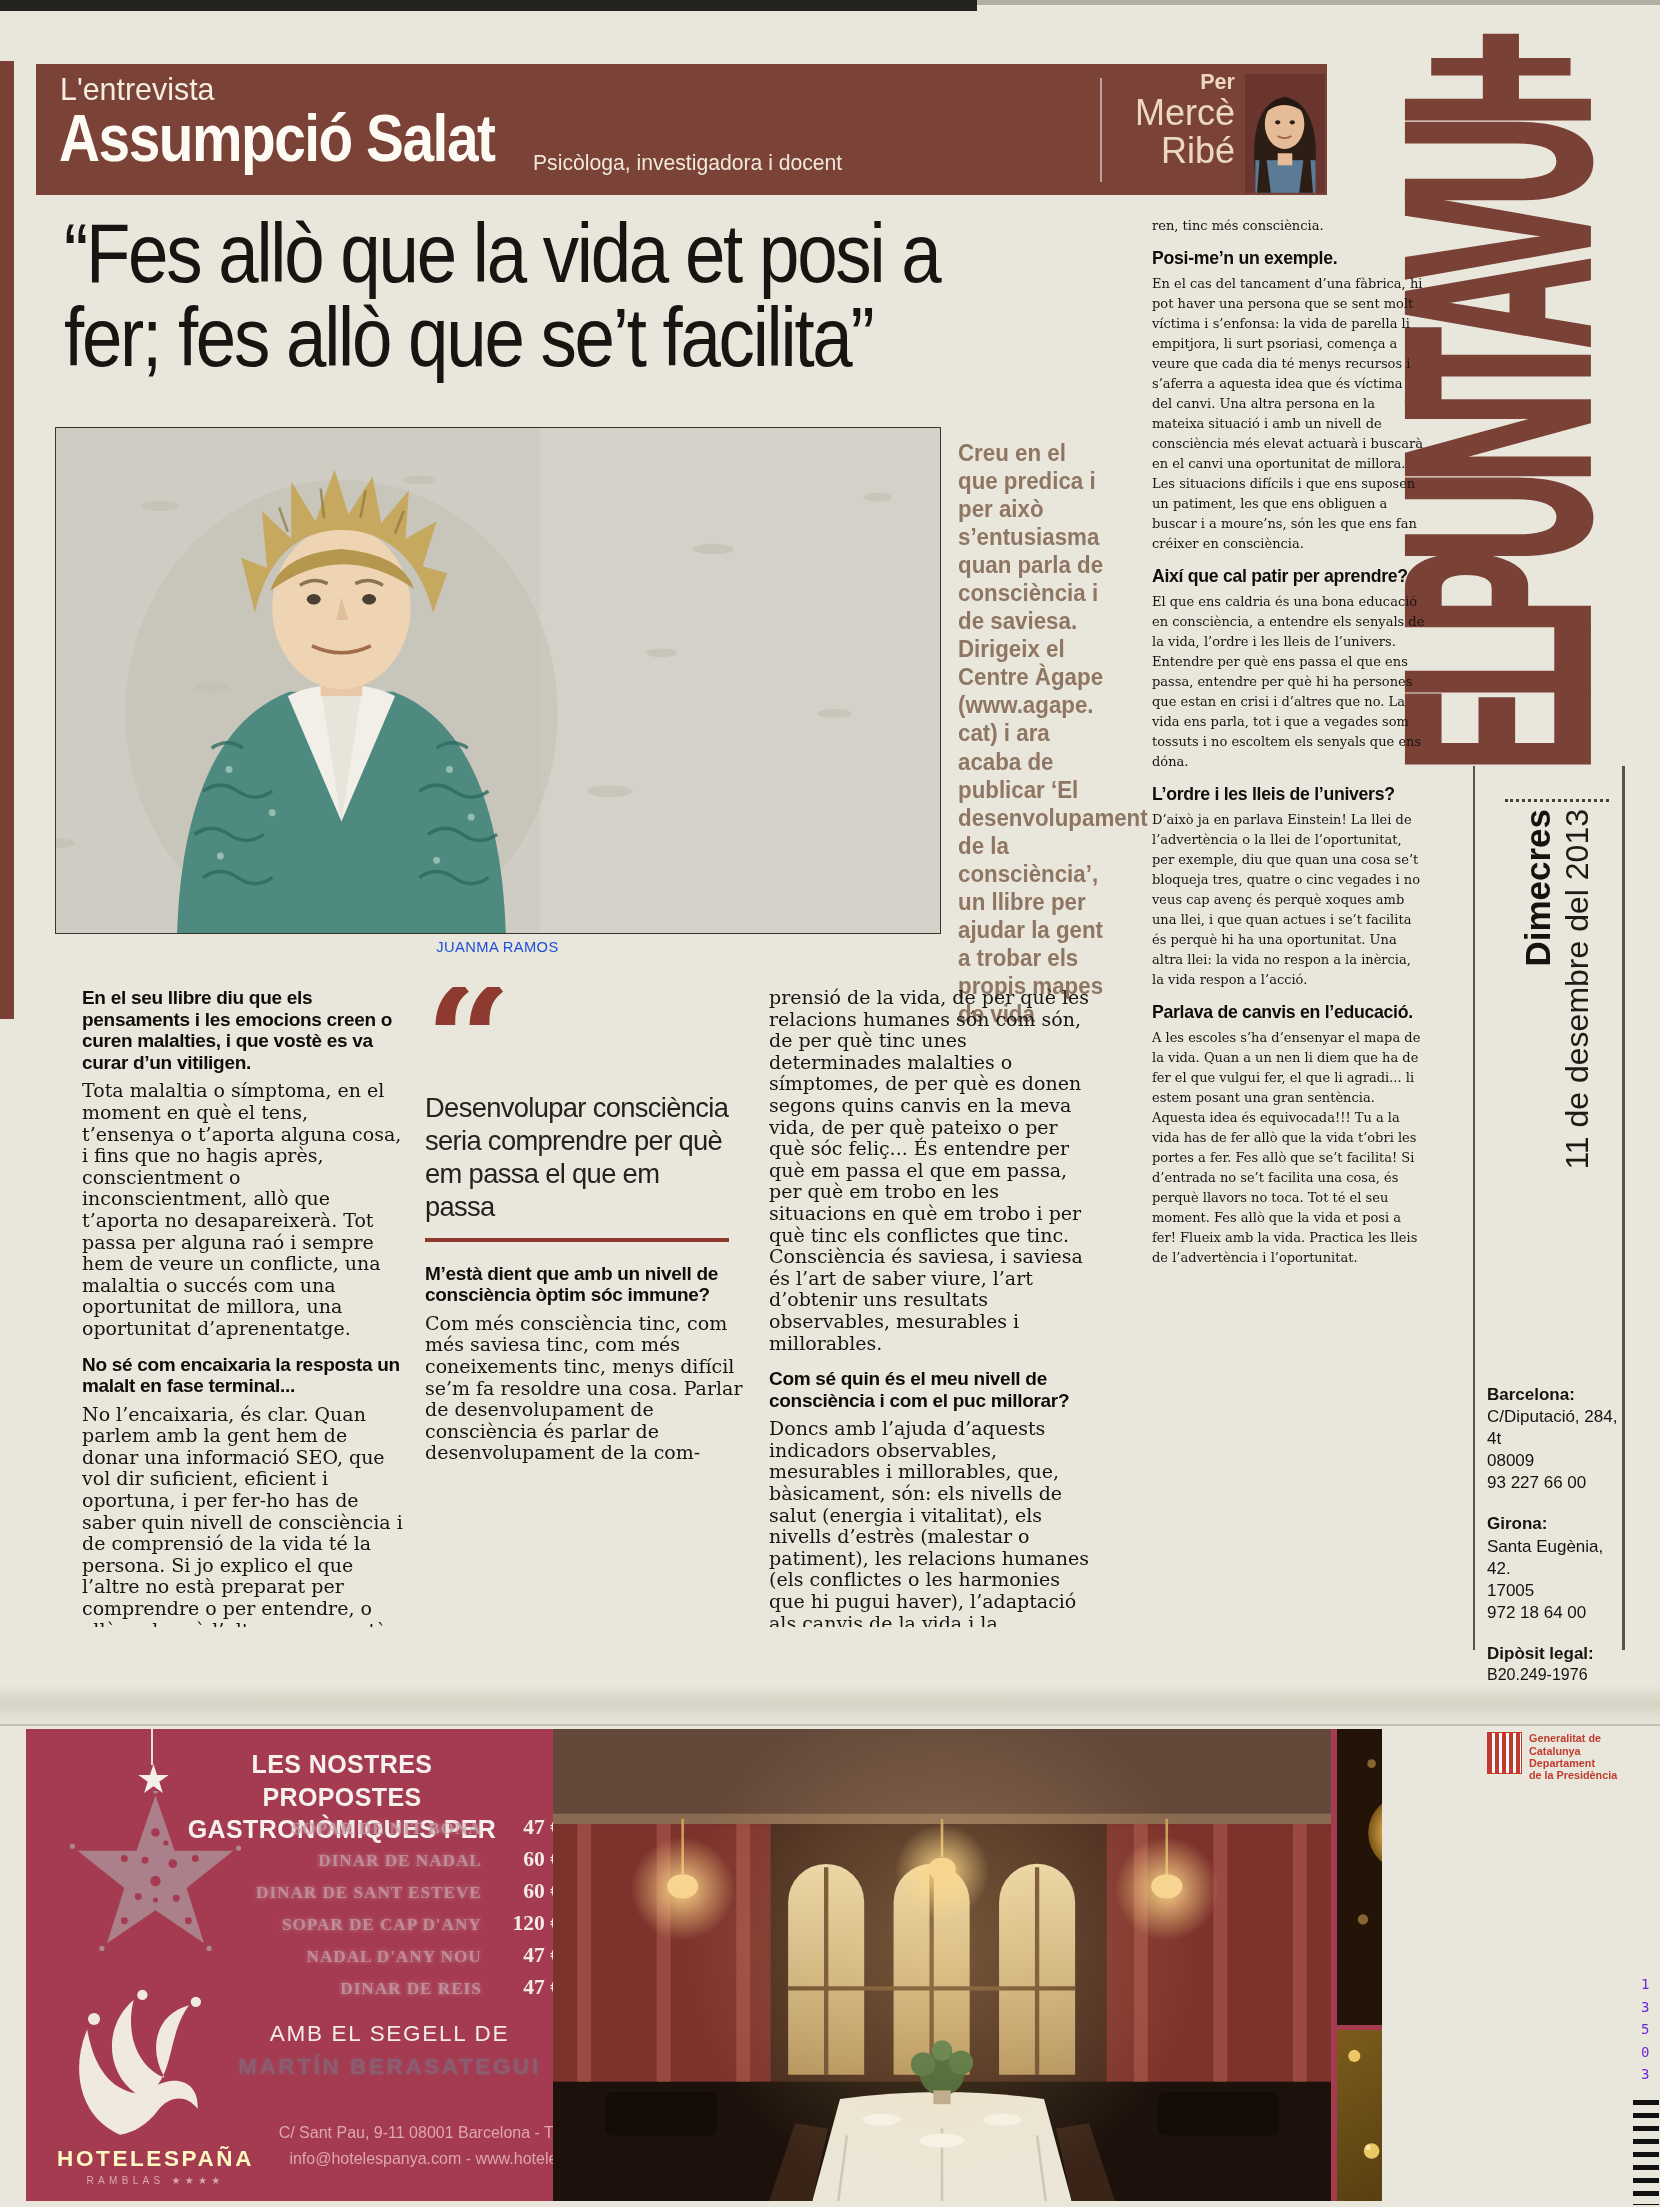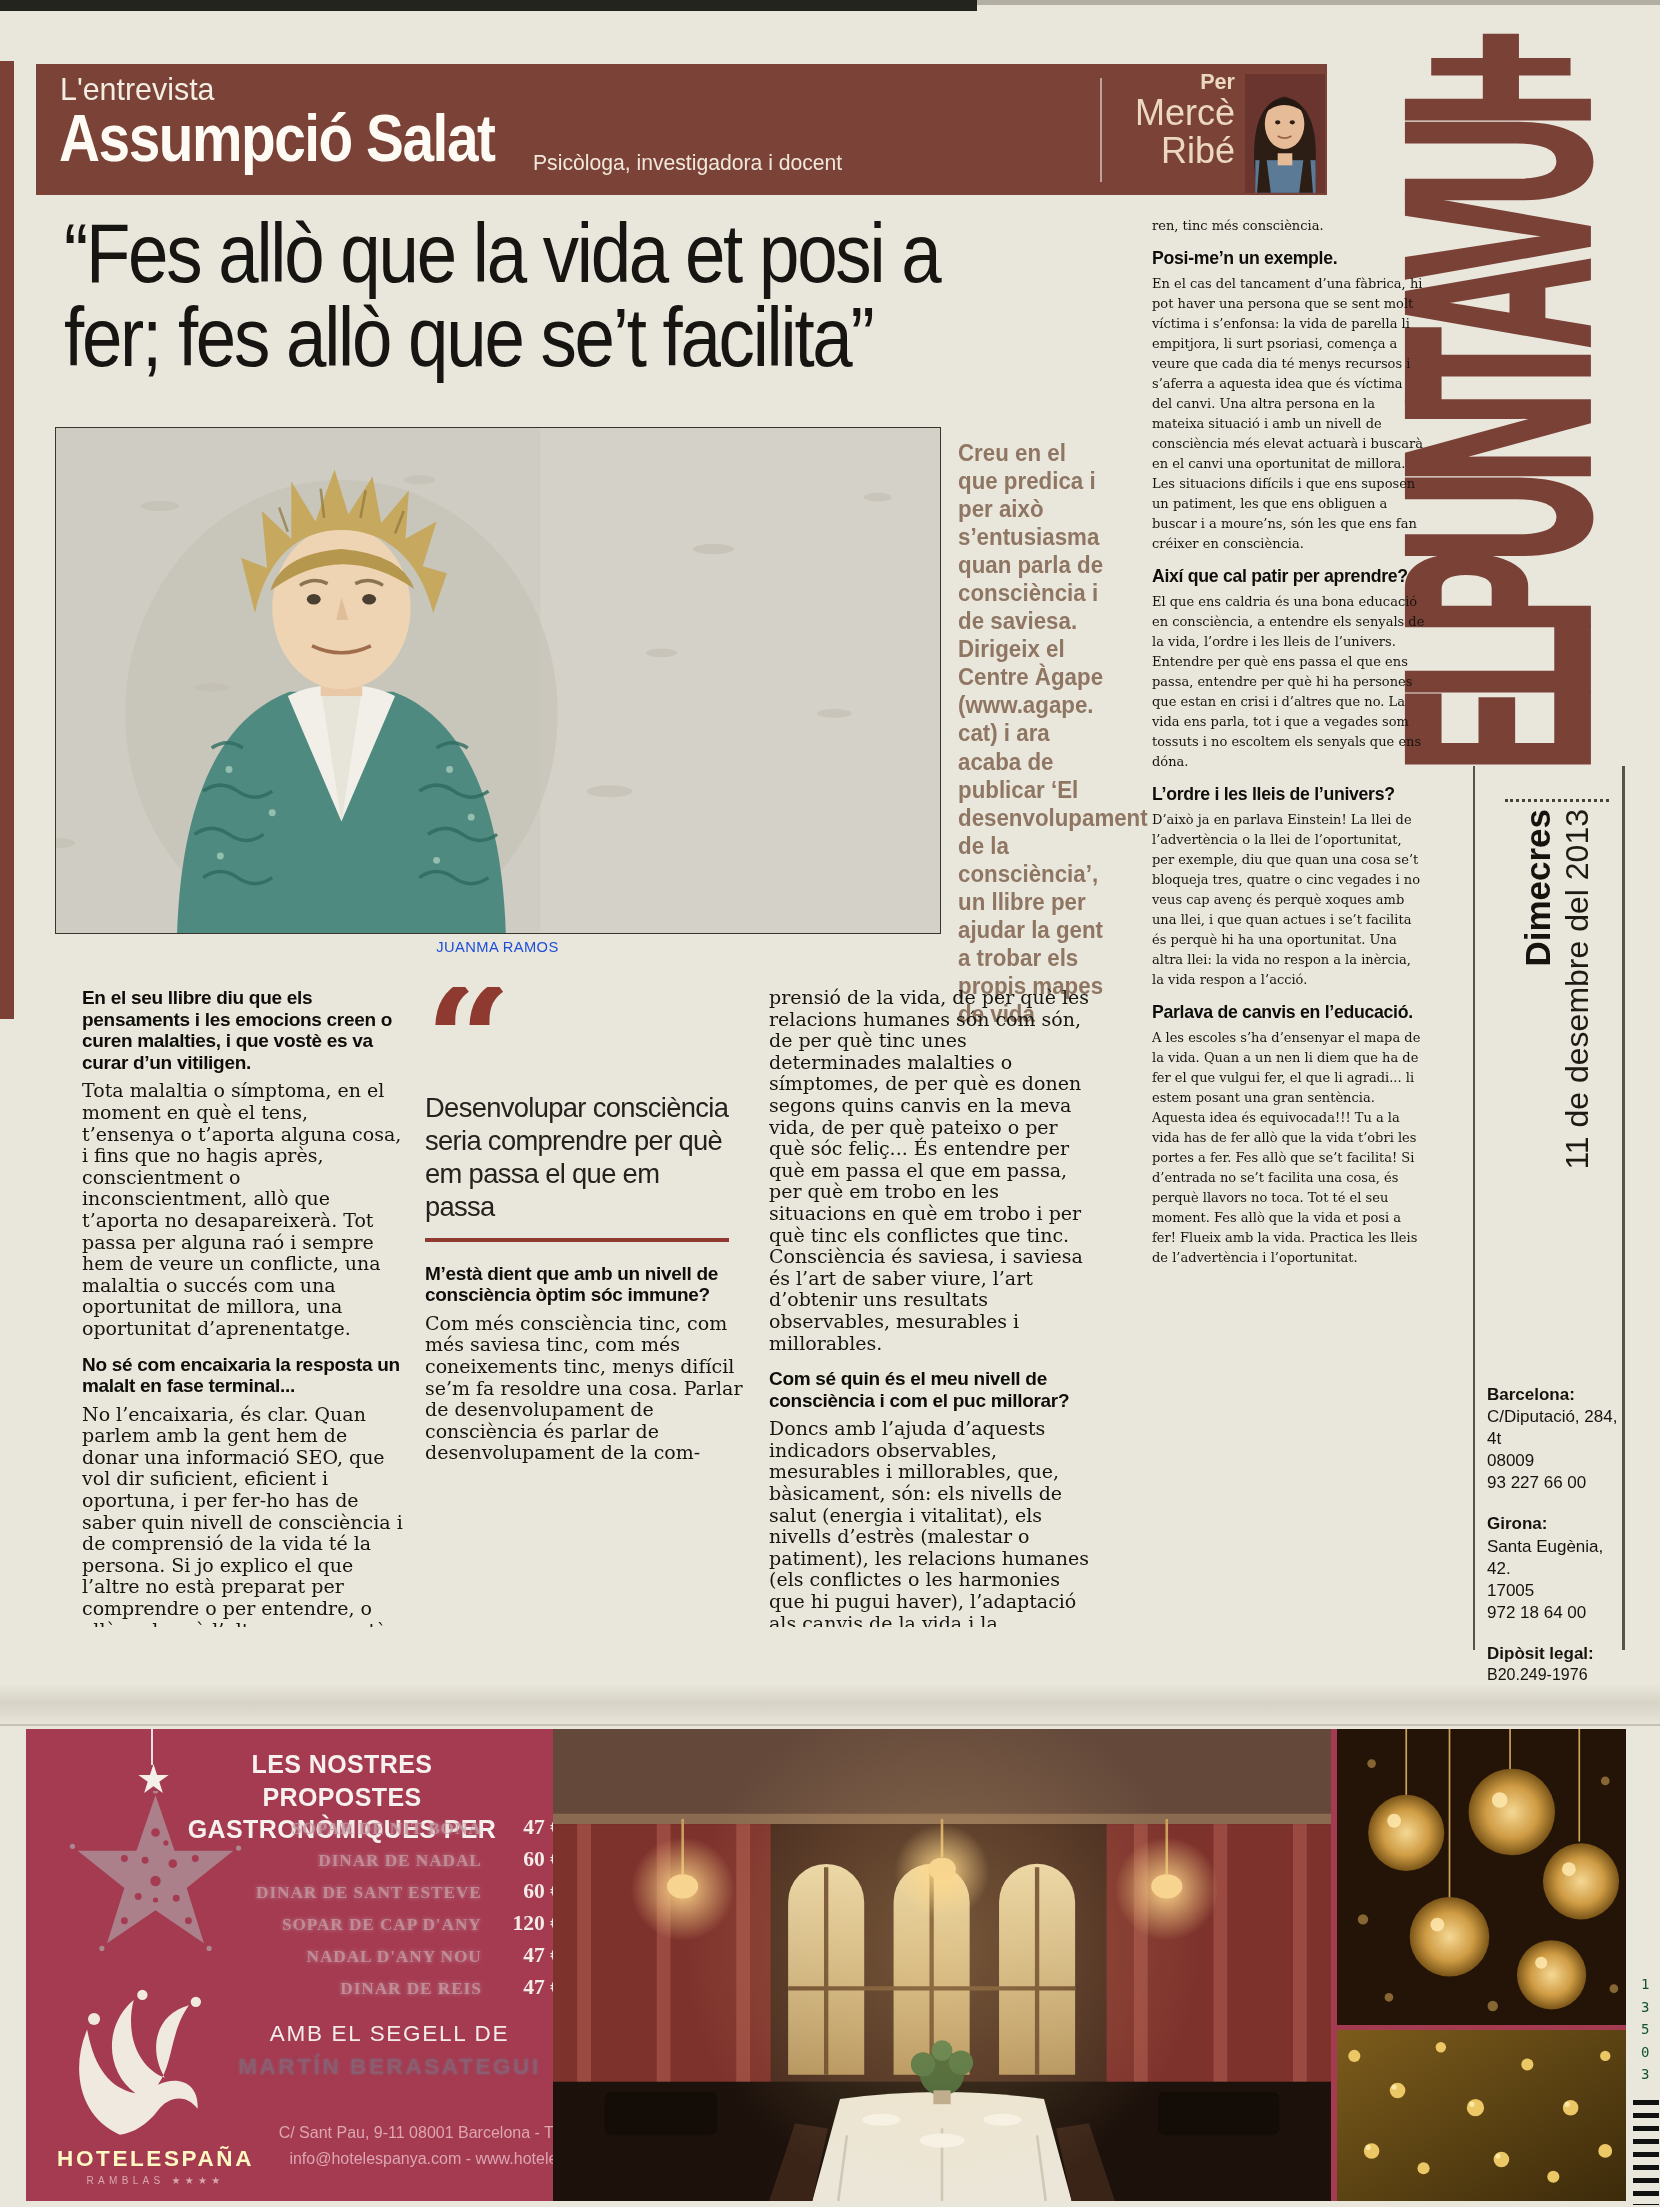--- a/index.html
+++ b/index.html
@@ -45,21 +45,21 @@
   .contact{left:1487px;top:1384px;width:131px;font-size:17px;color:#15130d;line-height:1.3;}
   .contact .grp{margin-bottom:19px;}
   .contact .lbl{font-weight:bold;}
   .gen-row{display:flex;gap:7px;align-items:flex-start;margin-top:5.2px;}
   .gen-logo{width:33px;height:40px;flex:0 0 auto;
             background:repeating-linear-gradient(90deg,#c23a2e 0 4.3px,#fff 4.3px 7px);border:0.9px solid #c23a2e;}
   .gen-text{font-size:10.8px;font-weight:bold;color:#c23a2e;line-height:1.15;}
 
   
   .bc-digits{left:1634px;top:1973px;width:22.5px;font-family:"DejaVu Sans Mono",monospace;
-             font-size:14px;line-height:22.5px;text-align:center;color:#14532d;word-spacing:86px;}
+             font-size:14px;line-height:22.5px;text-align:center;color:#6d28d9;word-spacing:86px;}
   .bc-bars{left:1633px;top:2100px;width:26px;height:105px;
            background:repeating-linear-gradient(180deg,#111 0 5.2px,rgba(0,0,0,0) 5.2px 13px);}
 
   
   .headline{left:64px;top:211px;width:1280px;font-size:84px;line-height:1.0;color:#161511;
             letter-spacing:-2.6px;transform:scaleX(.865);transform-origin:left top;white-space:nowrap;}
 
   
   .photo{left:55px;top:427px;width:884px;height:505px;border:1.7px solid #39352c;background:#ccc9c0;}
   .caption{left:55px;top:939px;width:885px;text-align:center;font-size:14.7px;font-weight:normal;
@@ -78,21 +78,21 @@
   .col4 .a{font-size:13px;line-height:20px;}
   .col4 .q{font-size:17.7px;line-height:20px;margin:12px 0 6px;}
   .qmark{height:100px;overflow:hidden;}
   .qmark span{display:block;margin-top:-29px;font-family:"DejaVu Serif",serif;font-weight:bold;
               font-size:151px;letter-spacing:-7px;color:#8e3a30;line-height:1.1;}
   .pq{font-size:28.5px;line-height:33px;color:#23221d;letter-spacing:-0.7px;margin:3.5px 0 0;
       transform:scaleX(.96);transform-origin:left top;}
   .pq-rule{width:304px;height:3.5px;background:#8e3a30;margin:15.6px 0 21px;}
 
   
-  .ad{left:26px;top:1729px;width:1600px;height:472px;background:#a53b51;overflow:hidden;}
+  .ad{left:26px;top:1729px;width:1356px;height:472px;background:#a53b51;overflow:hidden;}
   .ad-photo-main{position:absolute;left:527px;top:0;width:778px;height:472px;}
   .ad-photo-top{position:absolute;left:1311px;top:0;width:289px;height:296px;}
   .ad-photo-bot{position:absolute;left:1311px;top:301px;width:289px;height:171px;}
   .thread{position:absolute;left:125px;top:0;width:1.7px;height:36px;background:#e9dfe0;}
   .ad-title{position:absolute;left:143px;top:19px;width:346px;text-align:center;color:#f6f1ee;
             font-weight:bold;font-size:25px;line-height:1.3;letter-spacing:0.4px;}
   .menu{position:absolute;left:104px;top:86px;width:431px;font-family:Liberation Serif, serif;}
   .menu-row{display:flex;align-items:baseline;justify-content:flex-end;height:32px;}
   .menu-label{font-weight:bold;font-size:17.3px;letter-spacing:0.9px;color:rgba(196,152,163,.8);
               text-shadow:0 0 4.3px rgba(196,152,163,.8);filter:blur(0.5px);margin-right:17.3px;}

